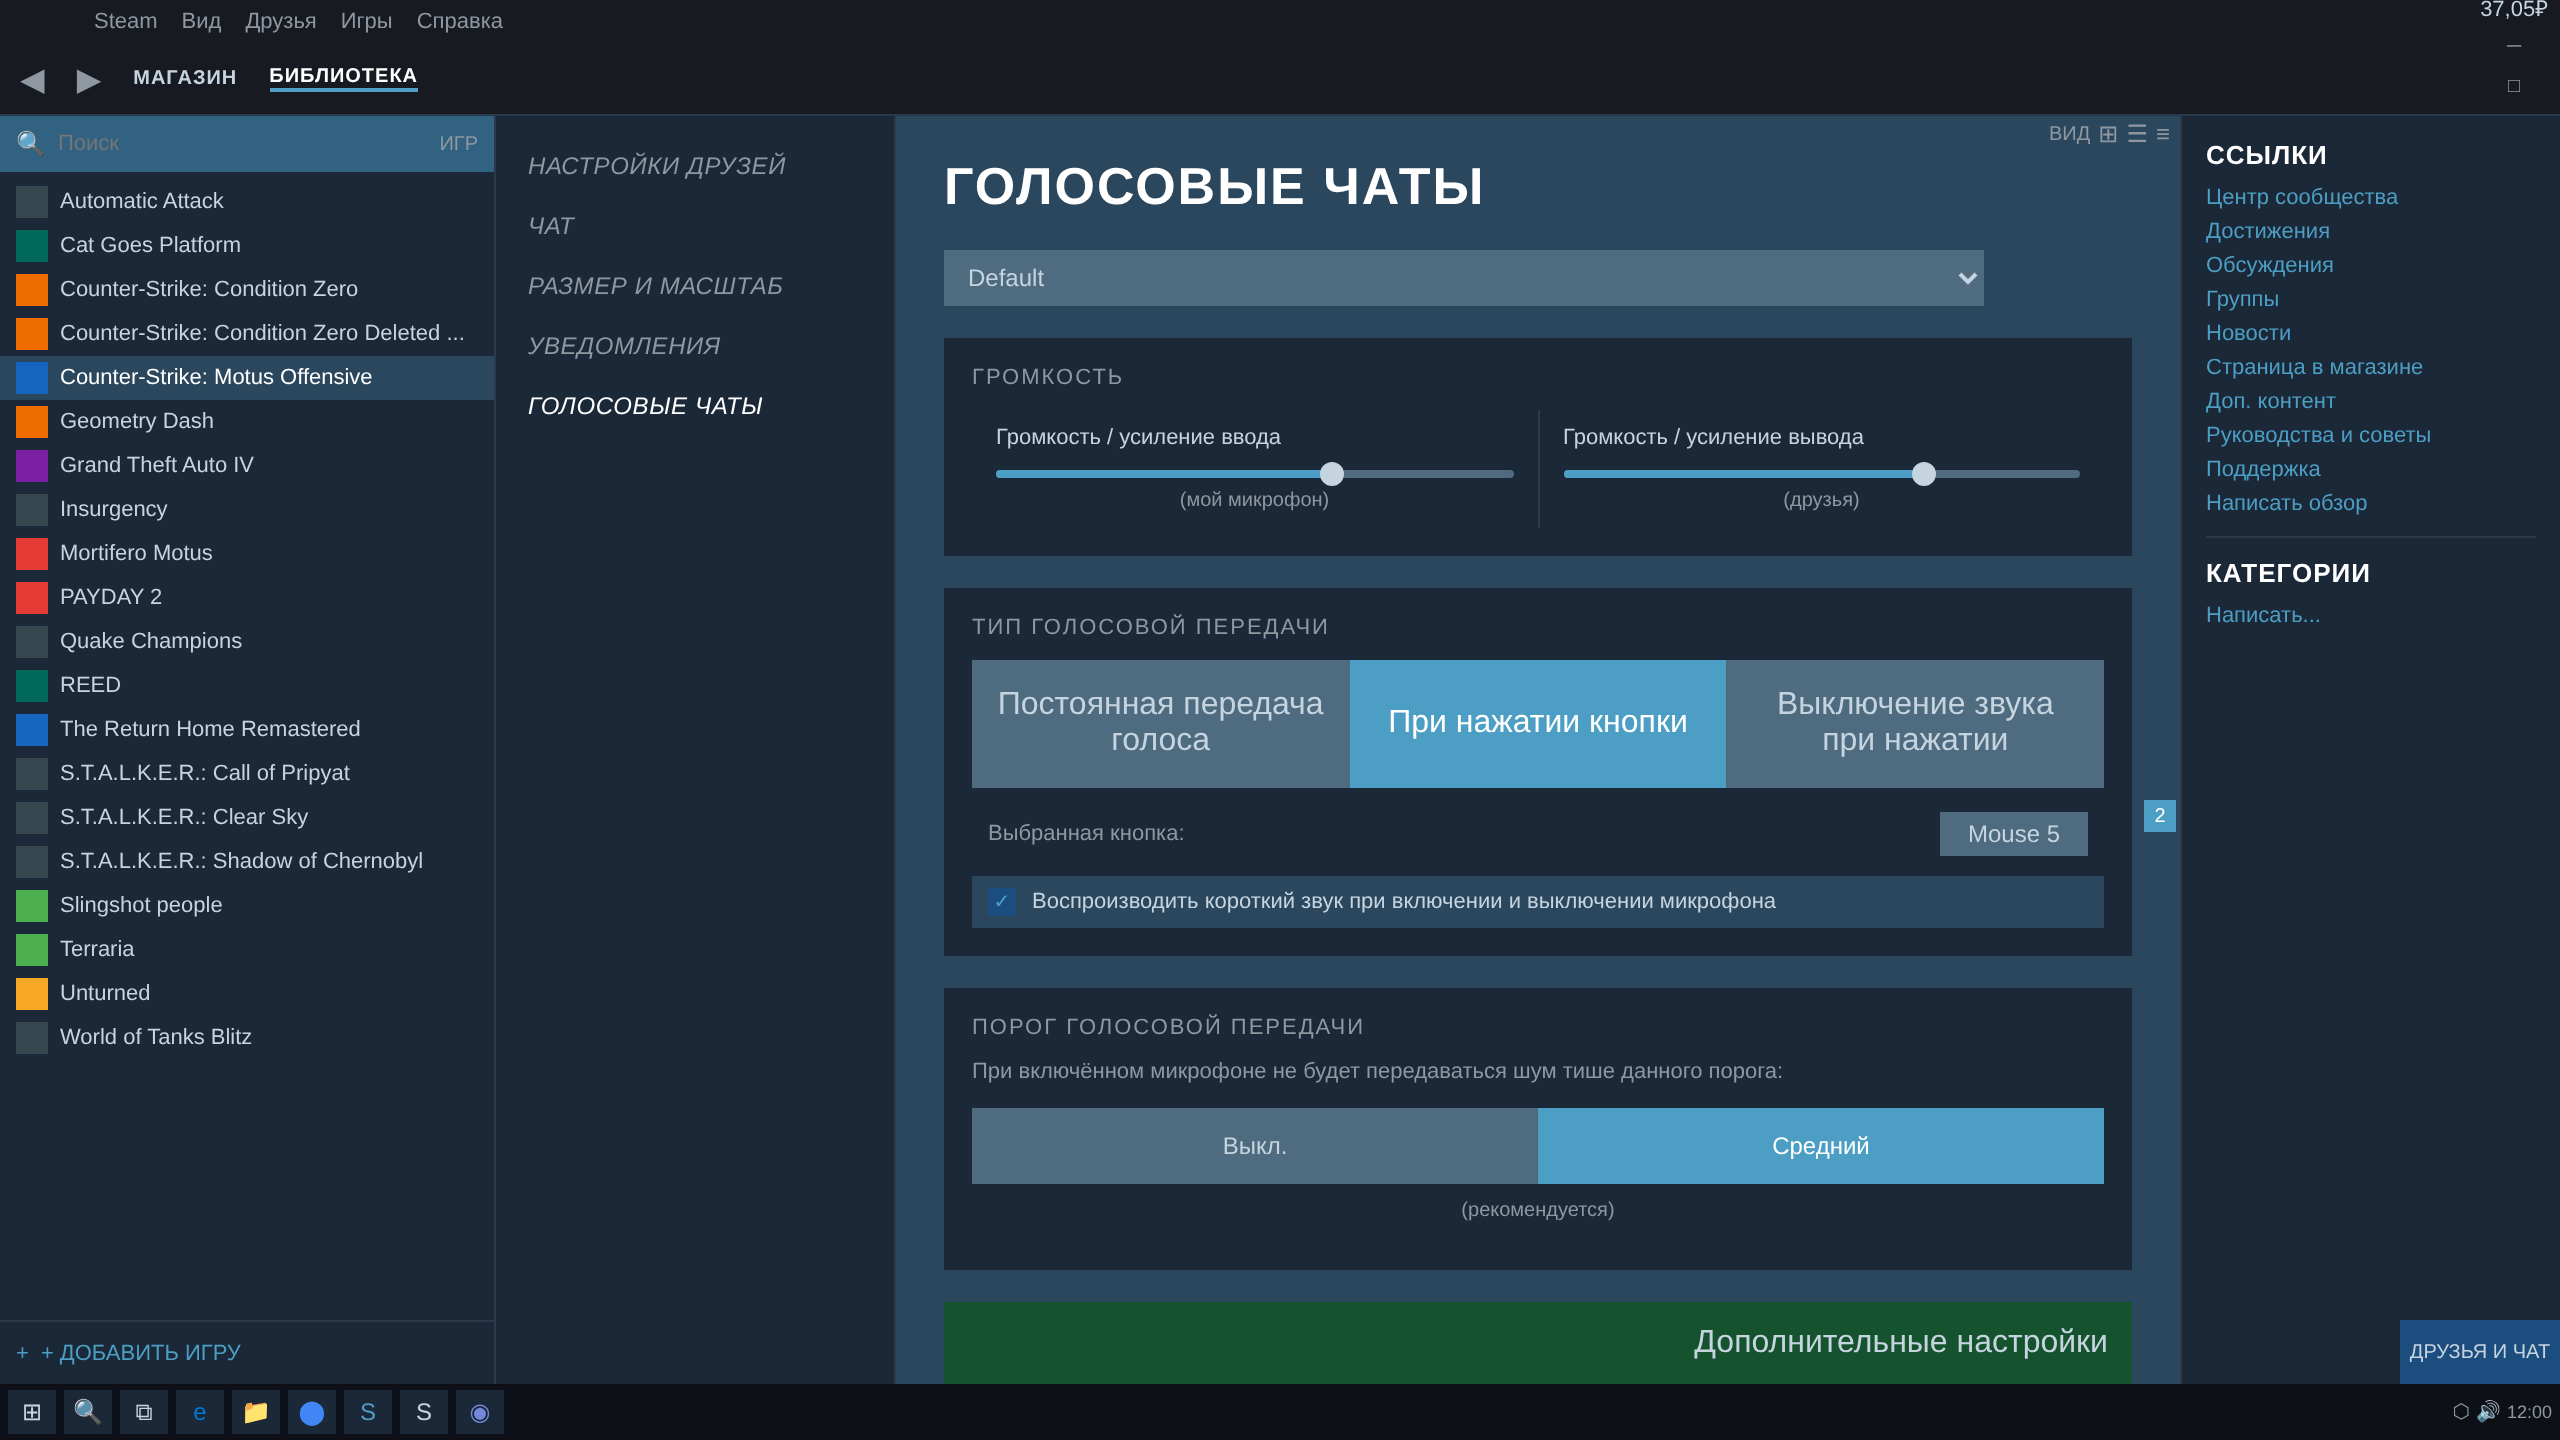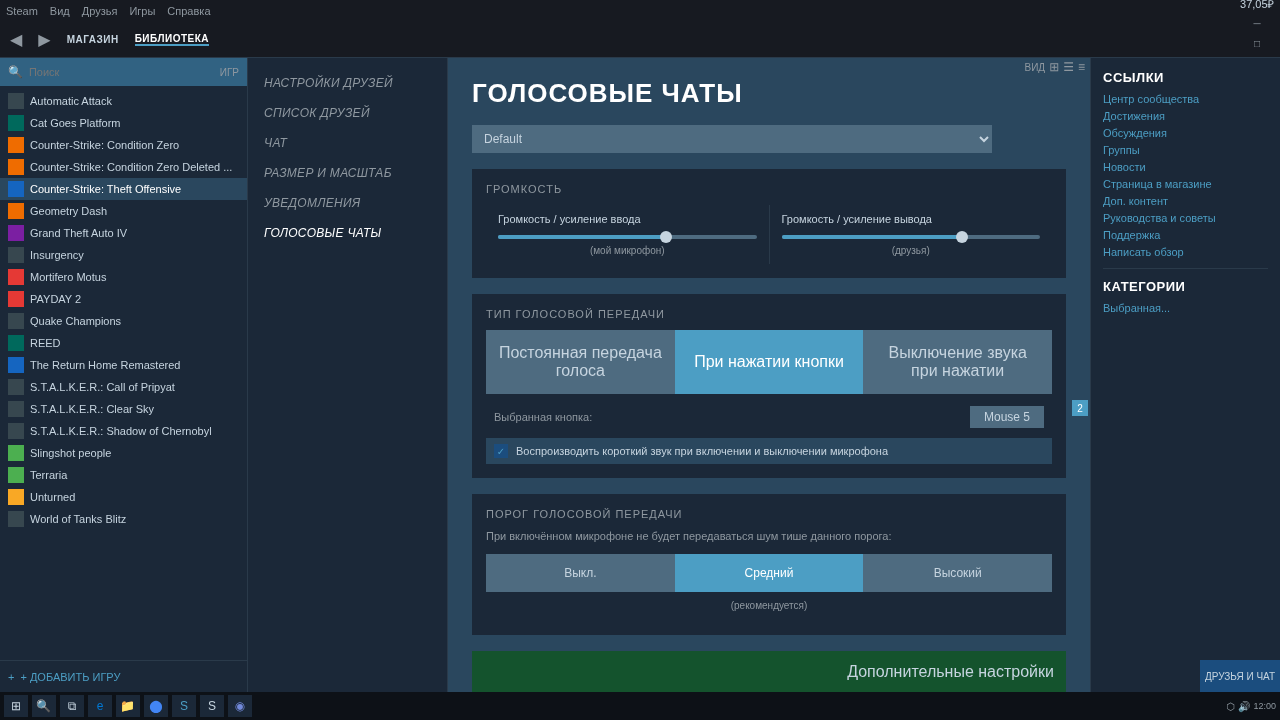--- a/index.html
+++ b/index.html
@@ -15,21 +15,21 @@
 
     
     #titlebar {
       height: 22px;
       background: #171a21;
       display: flex;
       align-items: center;
       justify-content: space-between;
       padding: 0 6px;
     }
-    #titlebar-left { display: flex; align-items: center; gap: 8px; }
+    #titlebar-left { display: flex; align-items: center; gap: 8px; margin-left: 41px; }
     #titlebar-menus { display: flex; gap: 12px; font-size: 11px; color: #8f98a0; }
     #user-info { display: flex; align-items: center; gap: 6px; font-size: 11px; color: #c6d4df; flex-direction: column; }
     #avatar-box { width: 20px; height: 20px; background: #4e6b80; }
     .titlebar-btn { width: 14px; height: 14px; display: flex; align-items: center; justify-content: center; font-size: 10px; color: #8f98a0; cursor: pointer; }
 
     
     #navbar {
       height: 36px;
       background: #171a21;
       display: flex;
@@ -492,21 +492,21 @@
       <div class="game-item">
         <div class="game-thumb orange"></div>
         <span>Counter-Strike: Condition Zero</span>
       </div>
       <div class="game-item">
         <div class="game-thumb orange"></div>
         <span>Counter-Strike: Condition Zero Deleted ...</span>
       </div>
       <div class="game-item active">
         <div class="game-thumb blue"></div>
-        <span>Counter-Strike: Theft Offensive</span>
+        <span>Counter-Strike: Motus Offensive</span>
       </div>
       <div class="game-item">
         <div class="game-thumb orange"></div>
         <span>Geometry Dash</span>
       </div>
       <div class="game-item">
         <div class="game-thumb purple"></div>
         <span>Grand Theft Auto IV</span>
       </div>
       <div class="game-item">
@@ -563,21 +563,20 @@
       </div>
     </div>
     <div id="add-game">
       <span>+</span>
       <span>+ ДОБАВИТЬ ИГРУ</span>
     </div>
   </div>
 
   <div id="settings-nav">
     <div class="settings-nav-item">НАСТРОЙКИ ДРУЗЕЙ</div>
-    <div class="settings-nav-item">СПИСОК ДРУЗЕЙ</div>
     <div class="settings-nav-item">ЧАТ</div>
     <div class="settings-nav-item">РАЗМЕР И МАСШТАБ</div>
     <div class="settings-nav-item">УВЕДОМЛЕНИЯ</div>
     <div class="settings-nav-item active">ГОЛОСОВЫЕ ЧАТЫ</div>
   </div>
 
   <div id="content">
     <div id="page-title">ГОЛОСОВЫЕ ЧАТЫ</div>
 
     
@@ -632,21 +631,20 @@
       </div>
     </div>
 
     
     <div id="threshold-section">
       <div class="section-title">ПОРОГ ГОЛОСОВОЙ ПЕРЕДАЧИ</div>
       <div class="threshold-desc">При включённом микрофоне не будет передаваться шум тише данного порога:</div>
       <div class="threshold-buttons">
         <button class="threshold-btn">Выкл.</button>
         <button class="threshold-btn active">Средний</button>
-        <button class="threshold-btn">Высокий</button>
       </div>
       <div class="recommended">(рекомендуется)</div>
     </div>
 
     
     <button class="additional-btn">Дополнительные настройки</button>
   </div>
 
   <div id="right-panel">
     <div class="right-section-title">ССЫЛКИ</div>
@@ -655,21 +653,21 @@
     <a class="right-link">Обсуждения</a>
     <a class="right-link">Группы</a>
     <a class="right-link">Новости</a>
     <a class="right-link">Страница в магазине</a>
     <a class="right-link">Доп. контент</a>
     <a class="right-link">Руководства и советы</a>
     <a class="right-link">Поддержка</a>
     <a class="right-link">Написать обзор</a>
     <hr class="right-divider">
     <div class="right-section-title">КАТЕГОРИИ</div>
-    <a class="right-link">Выбранная...</a>
+    <a class="right-link">Написать...</a>
   </div>
 
 </div>
 
 <div class="right-scroll-indicator">2</div>
 
 <div id="view-icons">
   <span class="view-label">ВИД</span>
   <span class="view-icon">⊞</span>
   <span class="view-icon">☰</span>

